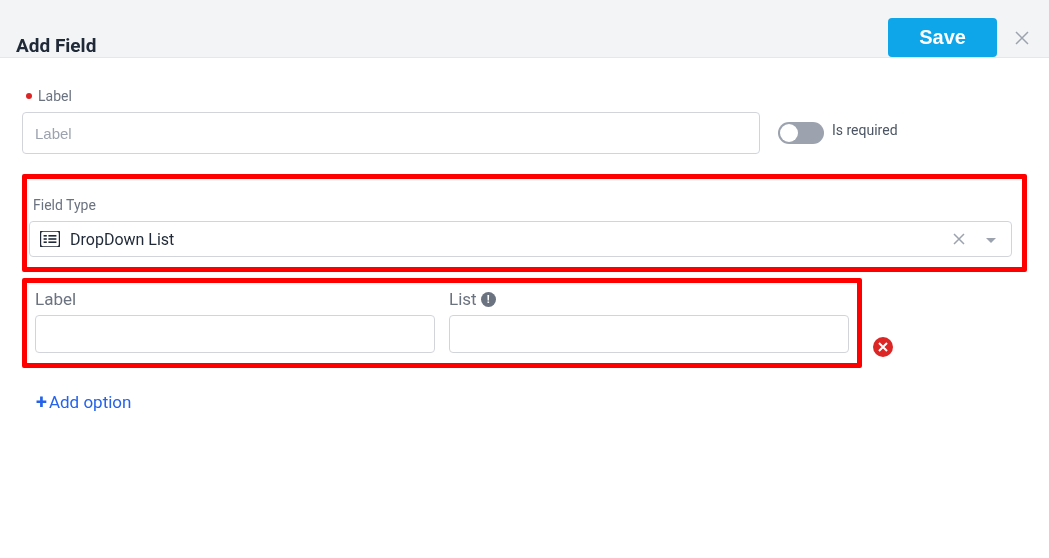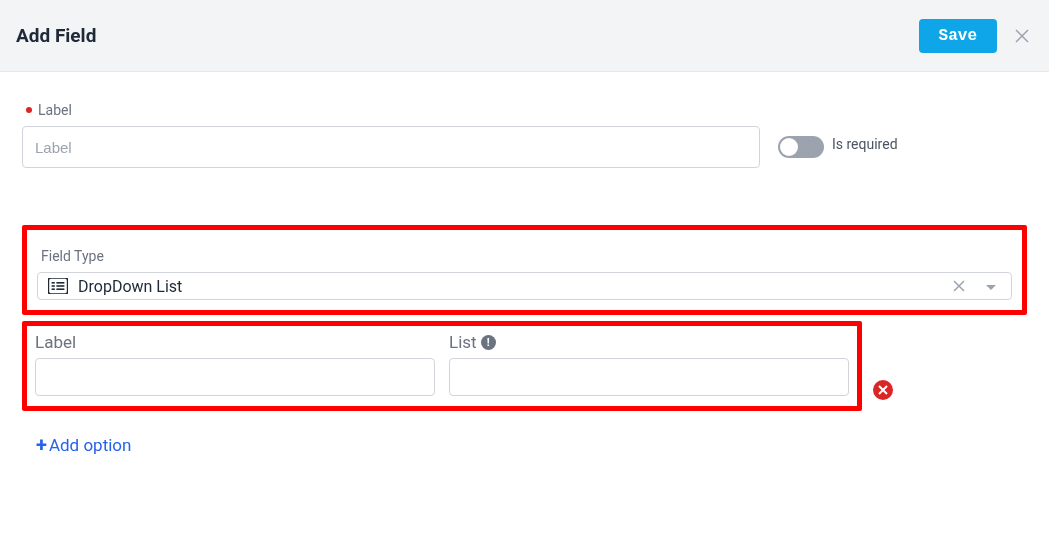--- a/index.html
+++ b/index.html
@@ -5,47 +5,46 @@
     * { box-sizing: border-box; margin: 0; padding: 0; }
     body {
       font-family: -apple-system, BlinkMacSystemFont, "Segoe UI", Roboto, Helvetica, Arial, sans-serif;
       background: #fff;
       width: 1049px;
       height: 558px;
       color: #333;
     }
     .header {
       background: #f3f4f6;
-      height: 72px;
-      display: flex;
-      align-items: center;
+      height: 58px;
+      display: flex;
+      align-items: flex-end;
       padding: 0 16px;
       justify-content: space-between;
       border-bottom: 1px solid #e5e7eb;
     }
     .header-title {
       font-size: 19px;
       font-weight: 700;
       color: #1f2937;
     }
     .header-actions {
       display: flex;
       align-items: center;
       gap: 14px;
     }
     .save-btn {
       background: #0ea5e9;
       color: #fff;
       border: none;
       border-radius: 4px;
-      padding: 8px 20px;
-      font-size: 16px;
+      padding: 8px 31px;
+      font-size: 20px;
       font-weight: 600;
       cursor: pointer;
-      font-family: Liberation Mono, monospace;
     }
     .close-x {
       font-size: 20px;
       color: #9ca3af;
       cursor: pointer;
       padding: 4px;
     }
     .content {
       padding: 30px 22px 0 22px;
     }
@@ -105,33 +104,33 @@
       border-radius: 50%;
     }
     .toggle-label {
       font-size: 14px;
       color: #4b5563;
     }
 
     .highlight-box {
       border: 5px solid #ff0000;
       border-radius: 2px;
-      padding: 18px 10px 10px 10px;
-      margin-top: 57px;
+      padding: 18px 10px 10px 2px;
+      margin-top: 20px;
     }
     .field-type-label {
       font-size: 14px;
       color: #6b7280;
       margin-bottom: 8px;
       padding-left: 4px;
     }
     .select-box {
       border: 1px solid #d1d5db;
       border-radius: 4px;
-      height: 28px;
+      height: 36px;
       display: flex;
       align-items: center;
       padding: 0 10px;
       gap: 10px;
       position: relative;
     }
     .list-icon {
       width: 20px;
       height: 16px;
       flex-shrink: 0;

